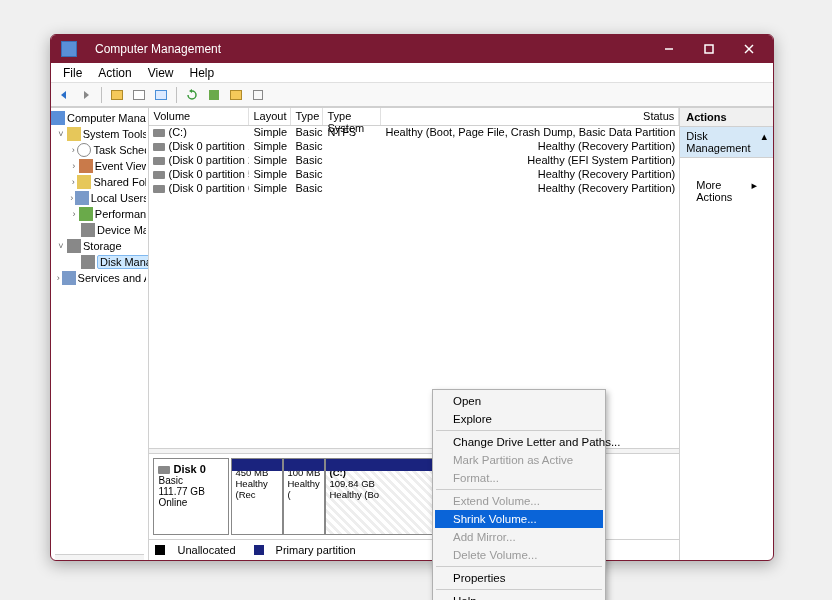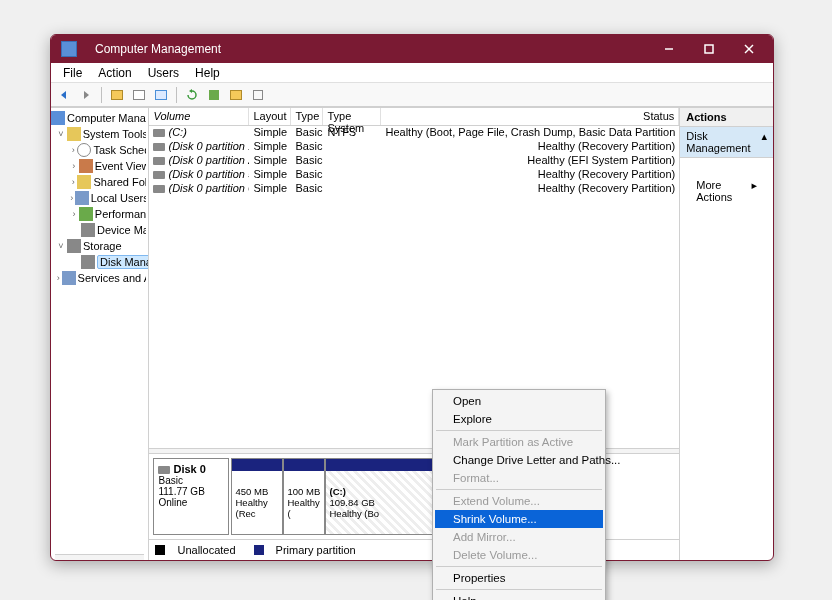--- a/index.html
+++ b/index.html
@@ -22,32 +22,32 @@
   .tree .ic { width: 14px; height: 14px; margin-right: 2px; flex-shrink: 0; }
   .tree .sel { background: #cde8ff; border: 1px solid #7fb8f0; border-radius: 2px; display: inline-block; padding: 0 2px; }
   .tree .txt { overflow: hidden; text-overflow: clip; }
   .tree-split { position: absolute; bottom: 0; left: 4px; right: 4px; height: 6px; border-top: 1px solid #d0d0d0; background: #f4f4f4; }
   .center { flex: 1; display: flex; flex-direction: column; border-right: 1px solid #d0d0d0; }
   .volumes { flex: 1; overflow: hidden; }
   .vhead { display: flex; height: 18px; background: #fff; border-bottom: 1px solid #d0d0d0; font-size: 11px; }
   .vhead div { border-right: 1px solid #e0e0e0; padding: 2px 4px; }
   .vrow { display: flex; height: 14px; font-size: 11px; }
   .vrow div { padding: 0 4px; white-space: nowrap; overflow: hidden; }
-  .vc-vol { width: 100px; font-style: italic; }
+  .vc-vol { width: 100px; }
   .vc-layout { width: 42px; }
   .vc-type { width: 32px; }
   .vc-fs { width: 58px; }
   .vc-status { flex: 1; text-align: right; }
   .disk-icon { width: 12px; height: 8px; background: #888; display: inline-block; margin-right: 3px; border-radius: 1px; vertical-align: middle; }
   .hsplit { height: 6px; background: #f4f4f4; border-top: 1px solid #d0d0d0; border-bottom: 1px solid #d0d0d0; }
   .graphical { height: 86px; display: flex; border-bottom: 1px solid #d0d0d0; }
   .diskhdr { width: 76px; border: 1px solid #888; margin: 4px 2px 4px 4px; padding: 4px; font-size: 10px; background: #fff; }
   .diskhdr b { font-size: 11px; }
   .parts { flex: 1; display: flex; margin: 4px 4px 4px 0; gap: 0; }
-  .part { border: 1px solid #888; font-size: 9.5px; padding: 27px 3px 2px 3px; position: relative; background: #fff; overflow: hidden; }
+  .part { border: 1px solid #888; font-size: 9.5px; padding: 8px 3px 2px 3px; position: relative; background: #fff; overflow: hidden; }
   .part .cap { position: absolute; top: 0; left: 0; right: 0; height: 12px; background: #1a237e; }
   .part.sel { background: repeating-linear-gradient(45deg,#fff,#fff 3px,#eee 3px,#eee 6px); }
   .legend { height: 20px; display: flex; align-items: center; gap: 12px; font-size: 11px; padding: 0 6px; }
   .legend .sw { width: 10px; height: 10px; display: inline-block; }
   .actions { width: 136px; font-size: 11px; }
   .actions .ahead { background: #f0f0f0; padding: 3px 6px; font-weight: 600; border-bottom: 1px solid #d0d0d0; }
   .actions .asec { padding: 3px 6px; background: #d6e8f7; display: flex; justify-content: space-between; border-bottom: 1px solid #d0d0d0; }
   .actions .aitem { padding: 21px 16px; display: flex; justify-content: space-between; }
   .ctxmenu { position: absolute; left: 432px; top: 389px; width: 174px; background: #f4f4f4; border: 1px solid #b0b0b0; box-shadow: 2px 3px 6px rgba(0,0,0,0.3); font-size: 11.5px; z-index: 50; padding: 2px; }
   .ctxmenu .mi { padding: 3px 18px; white-space: nowrap; }
@@ -76,21 +76,21 @@
         <svg viewBox="0 0 10 10">
           <line x1="1" y1="1" x2="9" y2="9"></line>
           <line x1="9" y1="1" x2="1" y2="9"></line>
         </svg>
       </div>
   </div>
 
   <div class="menubar">
     <span>File</span>
     <span>Action</span>
-    <span>Users</span>
+    <span>View</span>
     <span>Help</span>
   </div>
 
   <div class="toolbar">
     <div class="tb">
         <svg width="12" height="12" viewBox="0 0 12 12">
           <path d="M8 2 L3 6 L8 10" fill="#2a6fc9"></path>
         </svg>
       </div>
     <div class="tb">
@@ -265,22 +265,22 @@
           <span>▸</span>
         </div>
     </div>
   </div>
 </div>
 
 <div class="ctxmenu" id="ctxmenu">
     <div class="mi">Open</div>
     <div class="mi">Explore</div>
     <hr>
+    <div class="mi">Change Drive Letter and Paths...</div>
     <div class="mi dis">Mark Partition as Active</div>
-    <div class="mi">Change Drive Letter and Paths...</div>
     <div class="mi dis">Format...</div>
     <hr>
     <div class="mi dis">Extend Volume...</div>
     <div class="mi hl">Shrink Volume...</div>
     <div class="mi dis">Add Mirror...</div>
     <div class="mi dis">Delete Volume...</div>
     <hr>
     <div class="mi">Properties</div>
     <hr>
     <div class="mi">Help</div>

